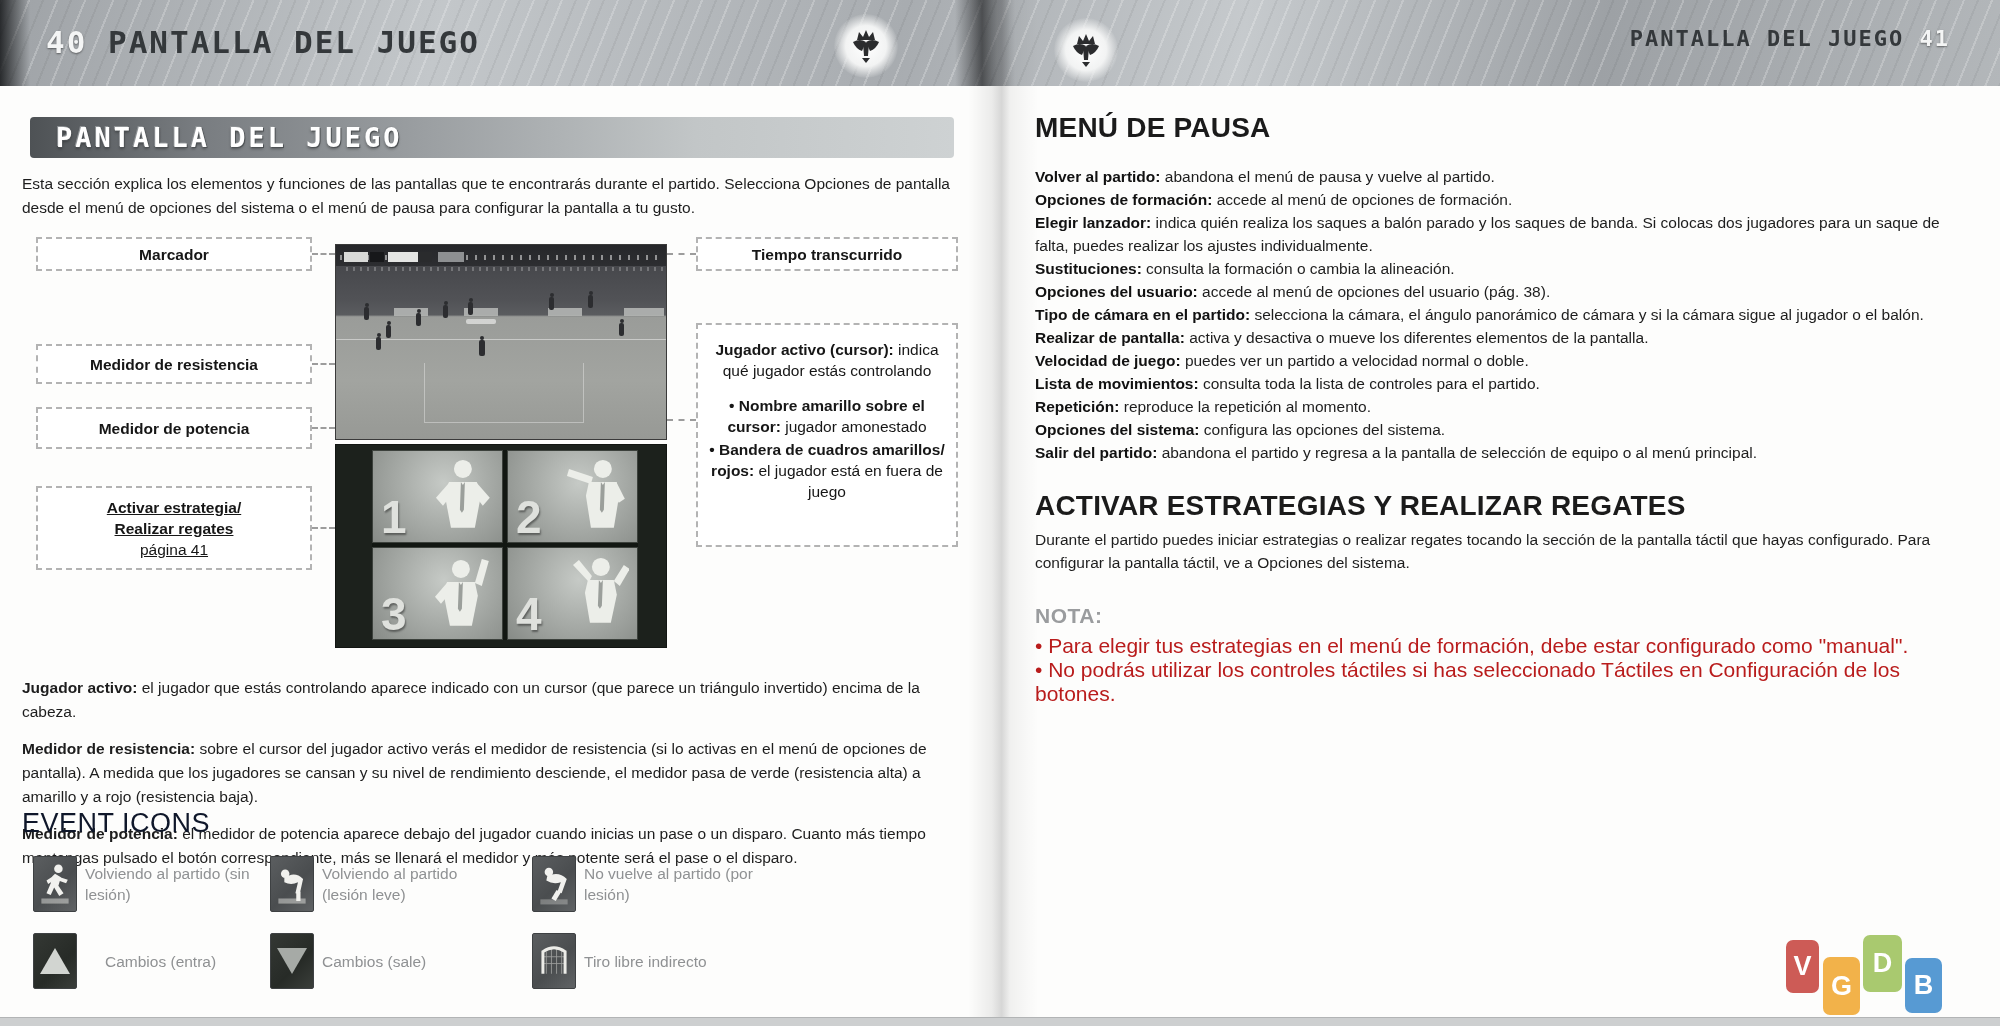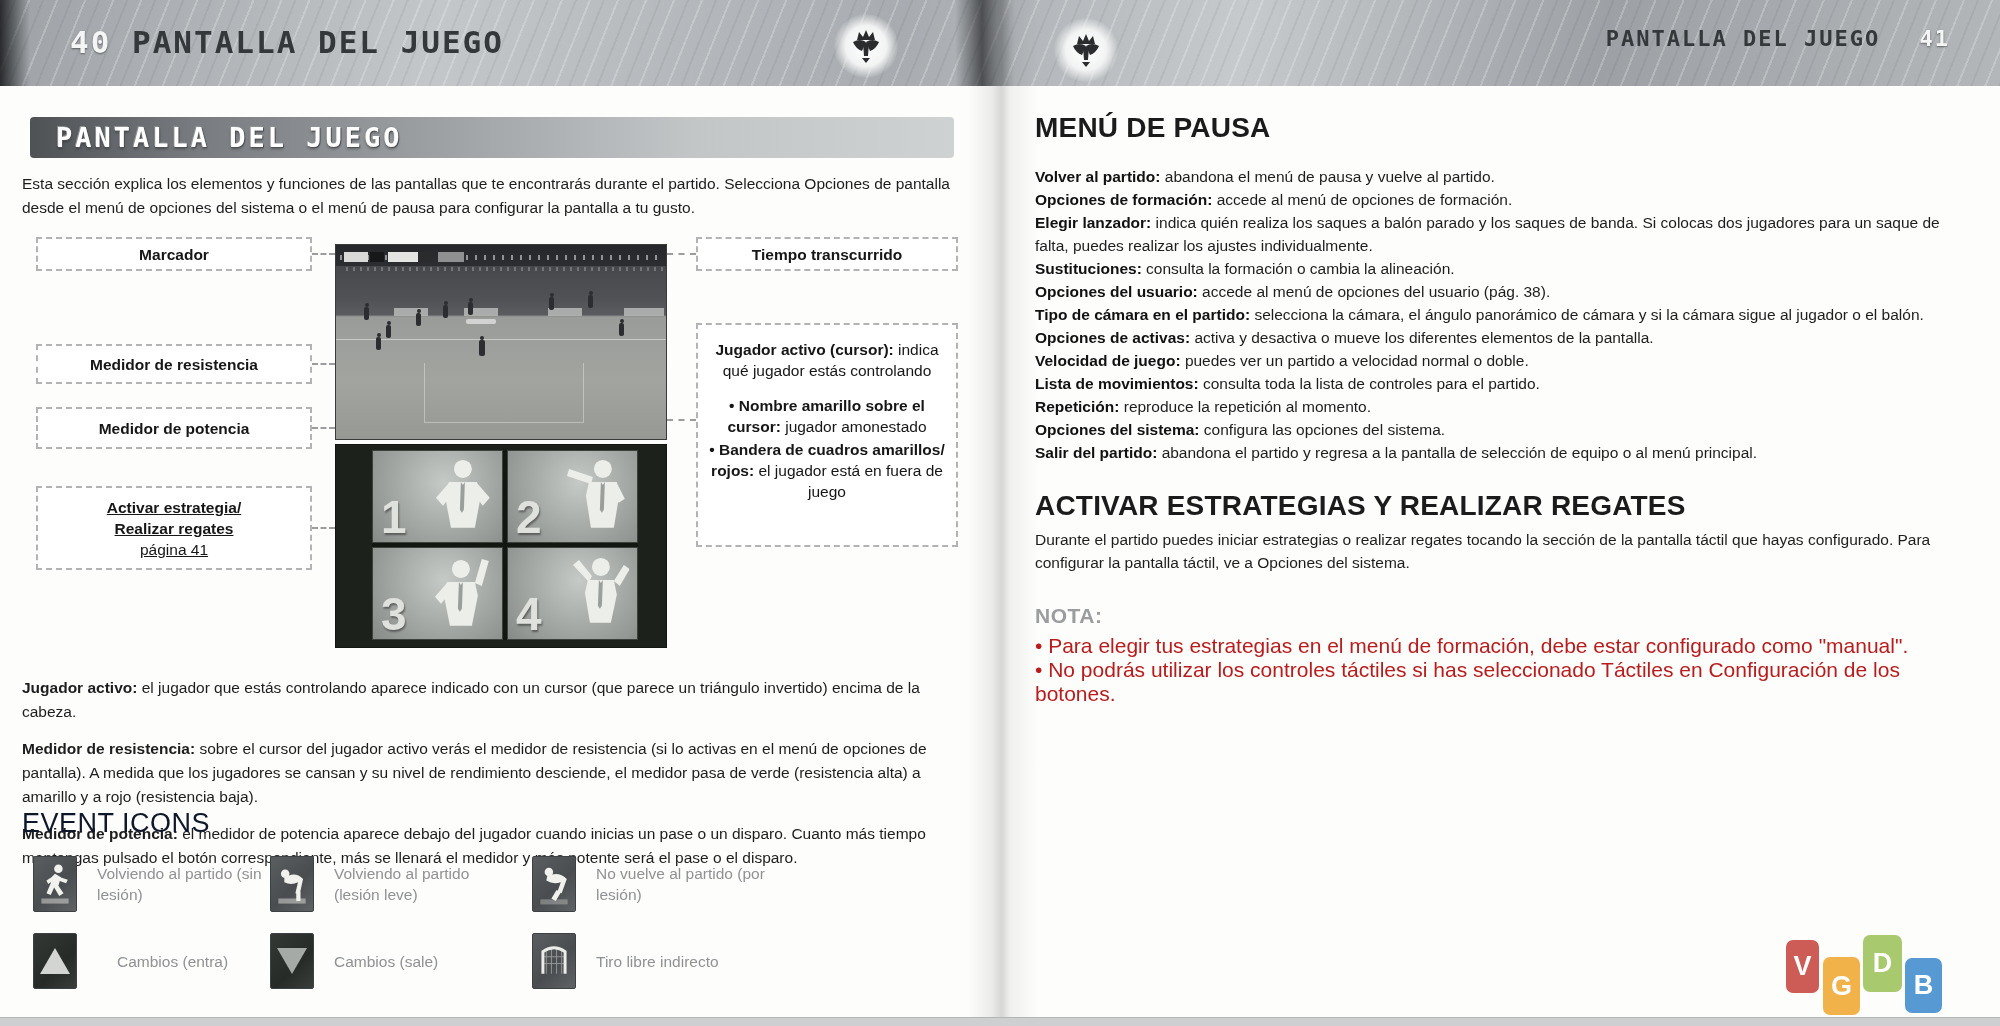--- a/index.html
+++ b/index.html
@@ -18,21 +18,21 @@
     background:repeating-linear-gradient(112deg, rgba(255,255,255,.22) 0 2px, rgba(0,0,0,0) 2px 13px, rgba(0,0,0,.05) 13px 15px, rgba(0,0,0,0) 15px 26px);
   }
   .header-band::after { 
     content:""; position:absolute; left:0; top:0; width:30px; height:86px;
     background:linear-gradient(90deg, rgba(20,22,24,.85), rgba(20,22,24,0));
   }
   .lcd { font-family:"DejaVu Sans Mono", monospace; font-weight:bold; letter-spacing:2px; }
   .hdr-left { position:absolute; left:46px; top:24px; font-size:31px; }
   .hdr-right { position:absolute; right:50px; top:26px; font-size:22px; text-align:right; }
   .hdr-title { color:#34383b; }
-  .hdr-num { color:#f4f5f5; text-shadow:0 1px 2px rgba(0,0,0,.45);margin-left:24px; }
+  .hdr-num { color:#f4f5f5; text-shadow:0 1px 2px rgba(0,0,0,.45); }
   .crest-wrap { position:absolute; width:64px; height:64px; border-radius:50%;
     background:radial-gradient(circle, #ffffff 0%, #f2f3f3 45%, rgba(240,241,241,0) 72%);
     display:flex; align-items:center; justify-content:center; }
   .crest1 { left:834px; top:14px; }
   .crest2 { left:1054px; top:18px; }
   
   .spine {
     position:absolute; left:968px; top:0; width:70px; height:1026px; pointer-events:none;
     background:linear-gradient(90deg, rgba(0,0,0,0) 0%, rgba(0,0,0,.07) 34%, rgba(40,40,42,.18) 48%, rgba(0,0,0,.05) 60%, rgba(0,0,0,0) 100%);
   }
@@ -94,21 +94,21 @@
   .sil-tie { fill:#9b9f9b; }
   
   .paras { position:absolute; left:22px; top:676px; width:948px; font-size:15.5px; line-height:24px; color:#1d1d1d; }
   .paras p { margin-bottom:13px; }
   .event-heading { position:absolute; left:22px; top:808px; font-size:27px; font-weight:normal; color:#0f172a; letter-spacing:.5px; }
   .icon-cell { position:absolute; display:flex; align-items:center; }
   .icon-box { width:44px; height:56px; border-radius:2px; flex:0 0 44px;
     background:linear-gradient(135deg,#5b5e60,#4a4d4f 55%,#606365); border:1px solid #3e4143;
     display:flex; align-items:center; justify-content:center; }
   .icon-box.dark { background:linear-gradient(135deg,#343834,#272b27 60%,#3a3e3a); }
-  .icon-label { margin-left:20px; width:178px; font-size:15.5px; line-height:21px; color:#8f9193; }
+  .icon-label { margin-left:8px; width:178px; font-size:15.5px; line-height:21px; color:#8f9193; }
   .tri-up { width:0; height:0; border-left:15px solid transparent; border-right:15px solid transparent; border-bottom:26px solid #d2d5d1; }
   .tri-down { width:0; height:0; border-left:15px solid transparent; border-right:15px solid transparent; border-top:26px solid #a6aaa6; }
   
   .right-col { position:absolute; left:1035px; top:112px; width:930px; color:#1d1d1d; }
   .h-big { font-size:28px; font-weight:bold; color:#1b1b1b; letter-spacing:.2px; }
   .pm-intro { margin-top:7px; font-size:15.5px; line-height:23px; }
   .pm-options { margin-top:21px; font-size:15.5px; line-height:23px; }
   .pm-options p b { color:#111; }
   .strat-head { margin-top:26px; }
   .strat-body { margin-top:6px; font-size:15.5px; line-height:23px; }
@@ -368,21 +368,21 @@
       <p><b>Opciones de formación:</b> <span>accede al menú de opciones de formación.</span></p>
 
       <p><b>Elegir lanzador:</b> <span>indica quién realiza los saques a balón parado y los saques de banda. Si colocas dos jugadores para un saque de falta, puedes realizar los ajustes individualmente.</span></p>
 
       <p><b>Sustituciones:</b> <span>consulta la formación o cambia la alineación.</span></p>
 
       <p><b>Opciones del usuario:</b> <span>accede al menú de opciones del usuario (pág. 38).</span></p>
 
       <p><b>Tipo de cámara en el partido:</b> <span>selecciona la cámara, el ángulo panorámico de cámara y si la cámara sigue al jugador o el balón.</span></p>
 
-      <p><b>Opciones de activas:</b> <span>activa y desactiva o mueve los diferentes elementos de la pantalla.</span></p>
+      <p><b>Realizar de pantalla:</b> <span>activa y desactiva o mueve los diferentes elementos de la pantalla.</span></p>
 
       <p><b>Velocidad de juego:</b> <span>puedes ver un partido a velocidad normal o doble.</span></p>
 
       <p><b>Lista de movimientos:</b> <span>consulta toda la lista de controles para el partido.</span></p>
 
       <p><b>Repetición:</b> <span>reproduce la repetición al momento.</span></p>
 
       <p><b>Opciones del sistema:</b> <span>configura las opciones del sistema.</span></p>
 
       <p><b>Salir del partido:</b> <span>abandona el partido y regresa a la pantalla de selección de equipo o al menú principal.</span></p>

